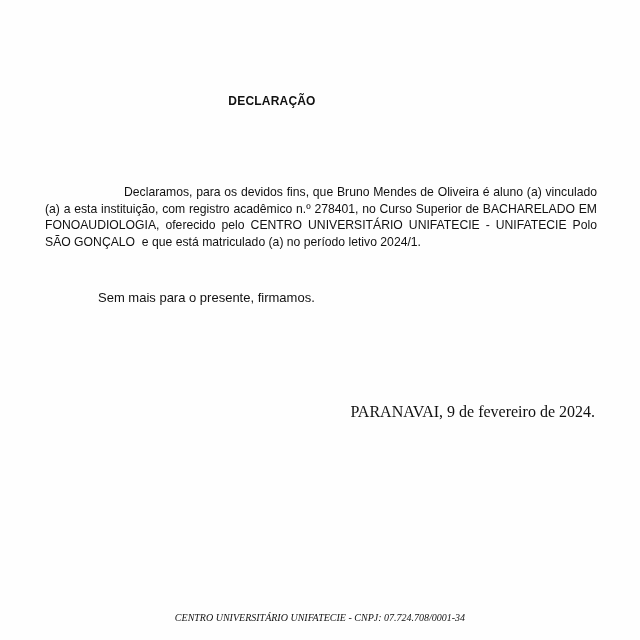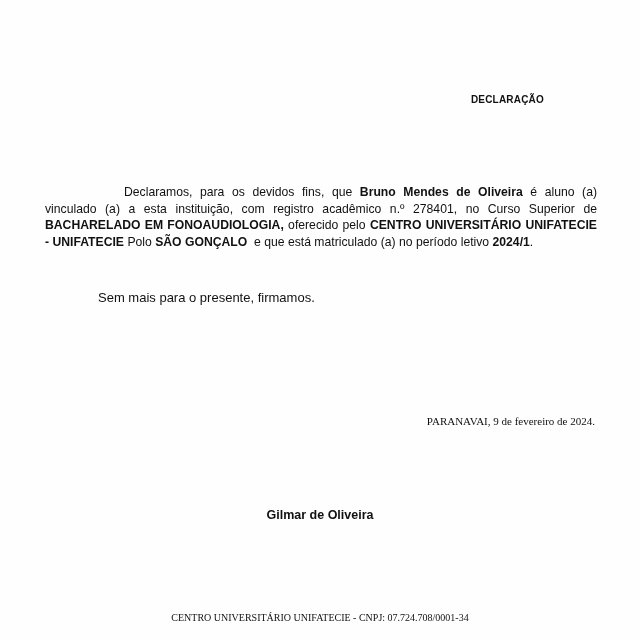--- a/index.html
+++ b/index.html
@@ -1,52 +1,51 @@
 <!DOCTYPE html>
 <html><head>
 <meta charset="utf-8">
 <style>
   html, body { margin:0; padding:0; }
   body {
     width:640px; height:640px; background:#fefefe; position:relative; overflow:hidden;
     font-family:"Liberation Sans", sans-serif; color:#111;
   }
   .title {
-    position:absolute; top:94px; left:0; width:544px; text-align:right;
-    font-weight:bold; font-size:10px; letter-spacing:0.2px;
+    position:absolute; top:94px; left:0; width:544px; text-align:center;
+    font-weight:bold; font-size:12px; letter-spacing:0.2px;
   }
   .body-para {
     position:absolute; top:184px; left:45px; width:552px;
     font-size:12.2px; line-height:16.7px; text-align:justify; text-indent:79px;
   }
-  .body-para b { font-weight:bold; }
+  .body-para b { font-weight:normal; }
   .closing {
     position:absolute; top:290px; left:98px; font-size:13px;
   }
   .place-date {
-    position:absolute; top:415px; right:45px;
-    font-family:"Liberation Serif", serif; font-size:11px;
+    position:absolute; top:403px; right:45px;
+    font-family:"Liberation Serif", serif; font-size:16px;
   }
   .signature {
     position:absolute; top:507px; left:0; width:640px; text-align:center;
     font-weight:bold; font-size:12.5px; line-height:16px;
   }
   .footer {
     position:absolute; top:612px; left:0; width:640px; text-align:center;
-    font-family:"Liberation Serif", serif; font-size:10px;
+    font-family:"Liberation Serif", serif; font-size:10px;font-style:italic;
   }
 </style>
 </head>
 <body>
 
 <div class="title">DECLARAÇÃO</div>
 
 <div class="body-para"><span>Declaramos, para os devidos fins, que </span><b>Bruno Mendes de Oliveira</b><span> é aluno (a) vinculado (a) a esta instituição, com registro acadêmico n.º 278401, no Curso Superior de </span><b>BACHARELADO EM FONOAUDIOLOGIA,</b><span> oferecido pelo </span><b>CENTRO UNIVERSITÁRIO UNIFATECIE - UNIFATECIE</b><span> Polo </span><b>SÃO GONÇALO</b><span style="white-space:pre">  e que está matriculado (a) no período letivo </span><b>2024/1</b><span>.</span></div>
 
 <div class="closing">Sem mais para o presente, firmamos.</div>
 
 <div class="place-date">PARANAVAI, 9 de fevereiro de 2024.</div>
 
 <div class="signature">
-  <div>Gilmar de Oliveira</div>
 </div>
 
 <div class="footer">CENTRO UNIVERSITÁRIO UNIFATECIE - CNPJ: 07.724.708/0001-34</div>
 
 </body></html>

